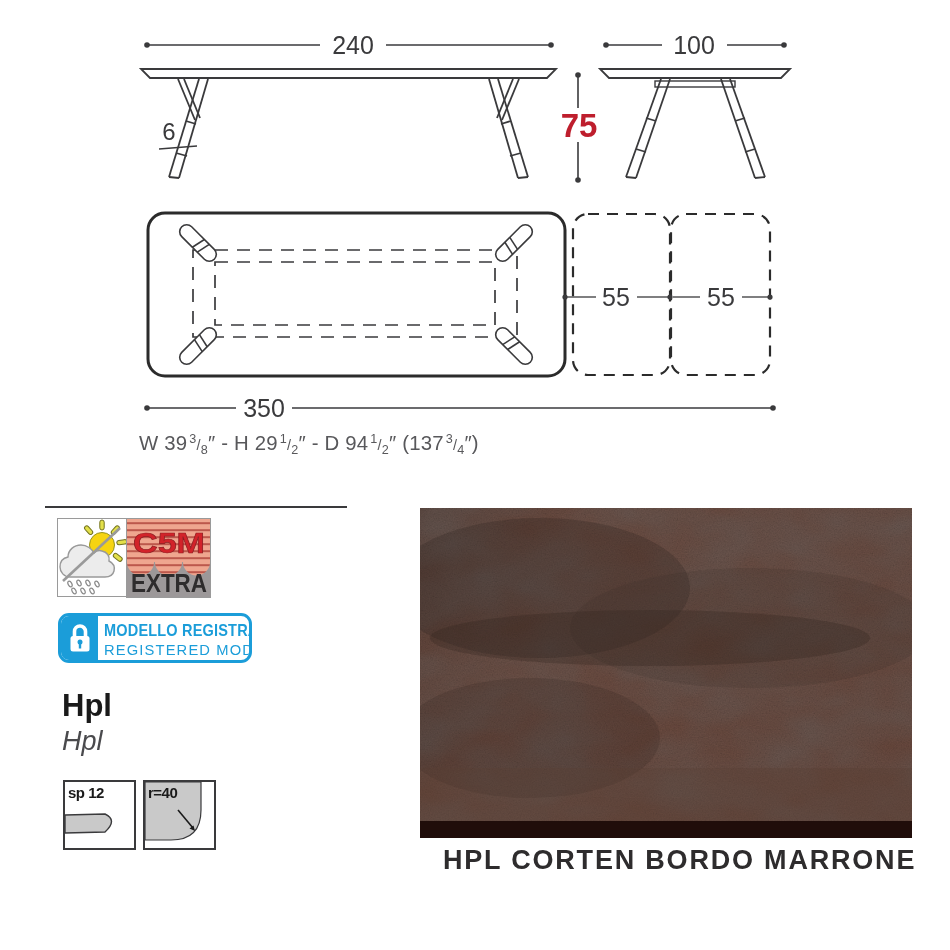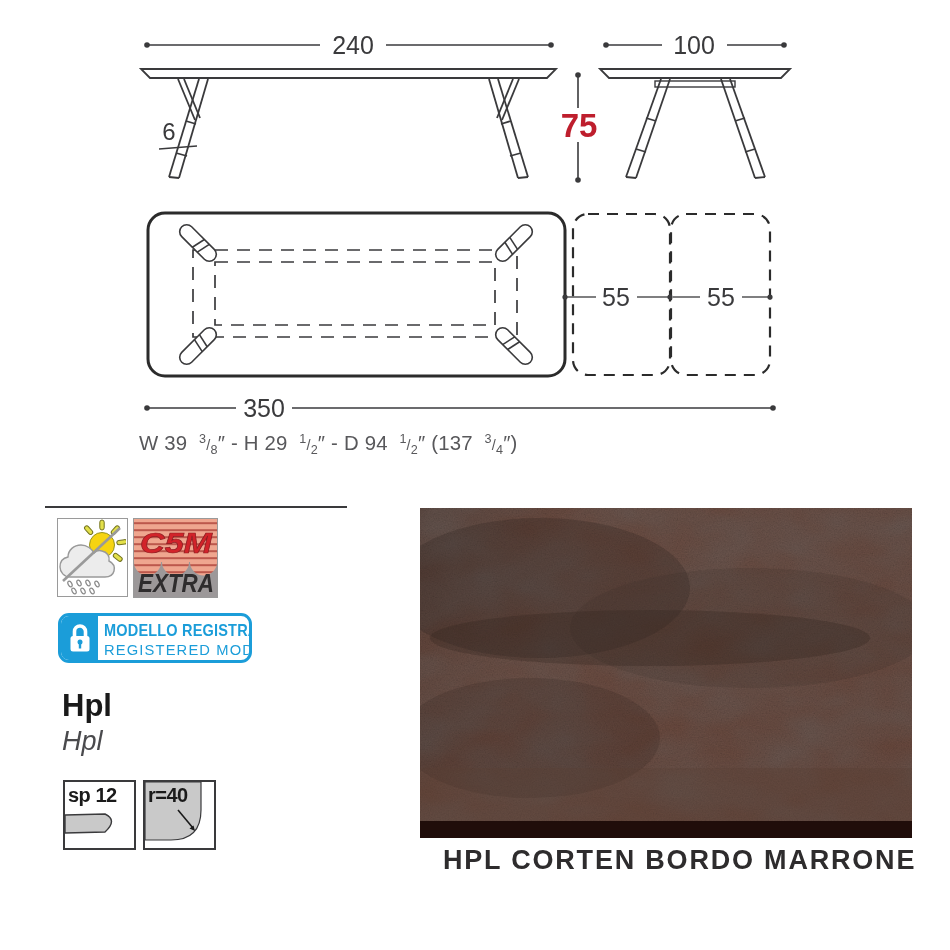--- a/index.html
+++ b/index.html
@@ -10,32 +10,32 @@
 
   
   #drawing{left:0;top:0;}
   .dimtxt{font-size:25px;fill:#3a3a3c;}
   .dimtxt-sm{font-size:24px;fill:#3a3a3c;}
   .redtxt{font-size:33px;font-weight:bold;fill:#be1e2d;}
 
   
   .imperial{left:139px;top:431px;font-size:21px;color:#58585b;white-space:nowrap;
             transform:scaleX(.97);transform-origin:0 0;letter-spacing:.2px;}
-  .imperial .frac{margin-left:12px;}
+  .imperial .frac{margin-left:2px;}
   .imperial sup{font-size:13px;vertical-align:7px;}
   .imperial sub{font-size:13px;vertical-align:-4px;}
   .imperial .fs{font-size:15px;}
 
   
   .divider{left:45px;top:506px;width:302px;border-top:2px solid #3a3a3c;height:0;}
 
   
   .weather-box{left:57px;top:518px;width:71px;height:79px;background:#fff;
                border:1.5px solid #9a9a9a;box-sizing:border-box;overflow:hidden;}
-  .c5m-box{left:133px;top:518px;width:85px;height:80px;box-sizing:border-box;font-style:italic;}
+  .c5m-box{left:126px;top:518px;width:85px;height:80px;box-sizing:border-box;}
 
   
   .badge{left:58px;top:613px;width:194px;height:50px;border:3px solid #1b9dd9;
          border-radius:11px;box-sizing:border-box;display:flex;align-items:stretch;
          background:#fff;overflow:hidden;}
   .badge-lock{width:37px;background:#1b9dd9;border-radius:6px 0 0 6px;
               display:flex;align-items:center;justify-content:center;flex:none;}
   .badge-text{padding:3px 0 0 6px;display:flex;flex-direction:column;justify-content:center;}
   .badge-l1{font-size:16.5px;font-weight:bold;color:#1b9dd9;white-space:nowrap;
             transform:scaleX(.88);transform-origin:0 50%;letter-spacing:.2px;}
@@ -44,21 +44,21 @@
 
   
   .mat-bold{left:62px;top:688px;font-size:31px;font-weight:bold;color:#1a1a1a;}
   .mat-italic{left:62px;top:726px;font-size:27px;font-style:italic;color:#4a4a4d;}
 
   
   .spec-box{width:73px;height:70px;border:2px solid #3a3a3c;box-sizing:border-box;
             background:#fff;overflow:hidden;}
   #sp-box{left:63px;top:780px;}
   #r-box{left:143px;top:780px;}
-  .spec-label{position:absolute;left:3px;top:2px;font-size:20px;font-weight:bold;color:#1a1a1a;
+  .spec-label{position:absolute;left:3px;top:2px;font-size:15px;font-weight:bold;color:#1a1a1a;
               letter-spacing:-.5px;z-index:2;}
 
   
   .swatch{left:420px;top:508px;width:492px;height:330px;background:#6d4a3d;overflow:hidden;}
   .swatch-edge{position:absolute;left:0;bottom:0;width:100%;height:17px;background:#200d0a;}
   .swatch-caption{left:443px;top:845px;font-size:27px;font-weight:bold;color:#2e2c2d;
                   letter-spacing:1.8px;white-space:nowrap;}
 </style>
 </head>
 <body>

